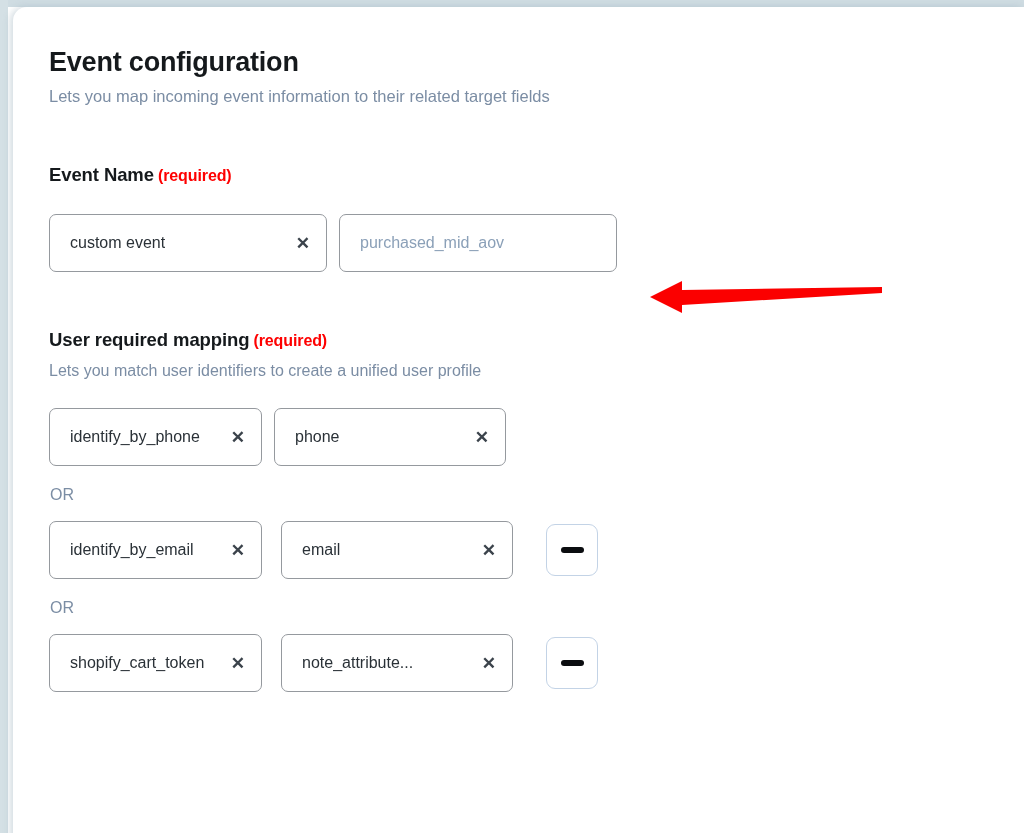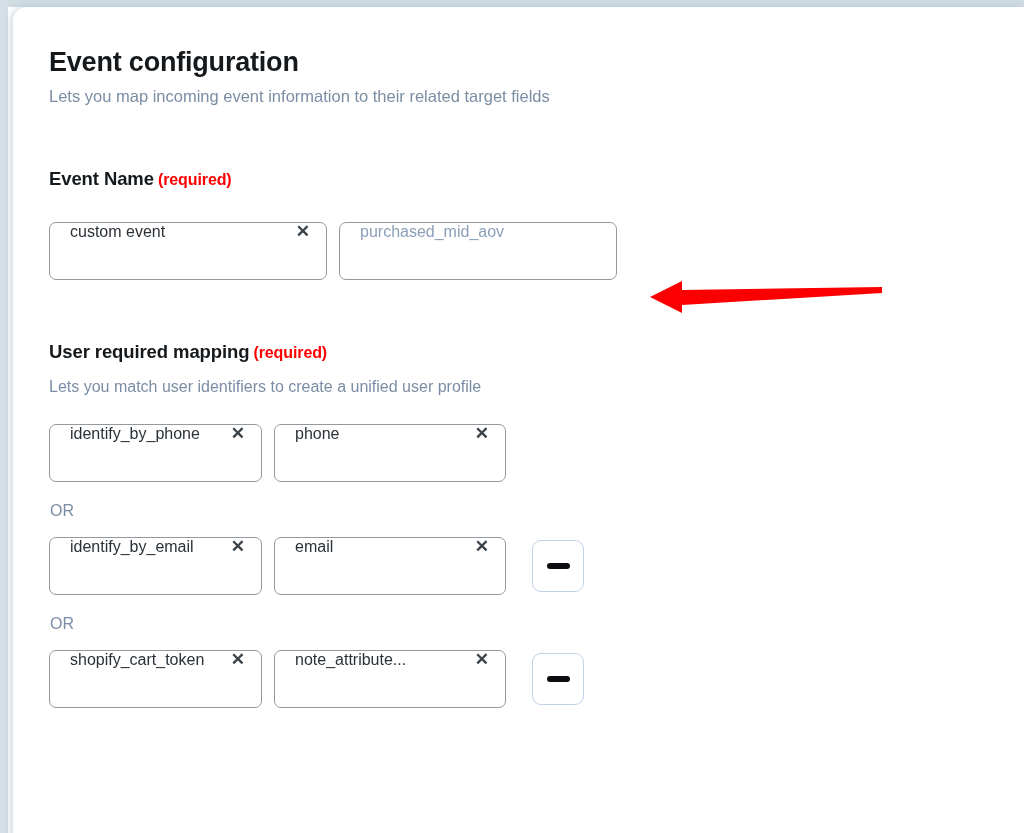--- a/index.html
+++ b/index.html
@@ -70,21 +70,21 @@
   }
 
   .section {
     margin-top: 56px;
   }
   .section-heading {
     font-size: 18.5px;
     font-weight: 700;
     color: #15191c;
     margin: 0;
-    line-height: 32px;
+    line-height: 24px;
     letter-spacing: -0.1px;
   }
   .required-tag {
     color: #fe0000;
     font-size: 16px;
     font-weight: 600;
     margin-left: 4px;
   }
   .section-desc {
     font-size: 16px;
@@ -92,29 +92,30 @@
     margin: 7px 0 0 0;
     line-height: 22px;
   }
 
   
   .field-row {
     display: flex;
     align-items: center;
     margin-top: 26px;
   }
-  .field-row.tight { margin-top: 16px; }
+  .field-row.tight { margin-top: 16px; gap: 7px; }
 
   .select-box {
     box-sizing: border-box;
     height: 58px;
     border: 1.4px solid #95999e;
     border-radius: 7px;
     background: #ffffff;
     display: flex;
+    align-items: center;
     justify-content: space-between;
     padding: 0 16px 0 20px;
     font-size: 16px;
     color: #2a3137;
     overflow: hidden;
     white-space: nowrap;
   }
   .select-box .val {
     overflow: hidden;
     text-overflow: ellipsis;

